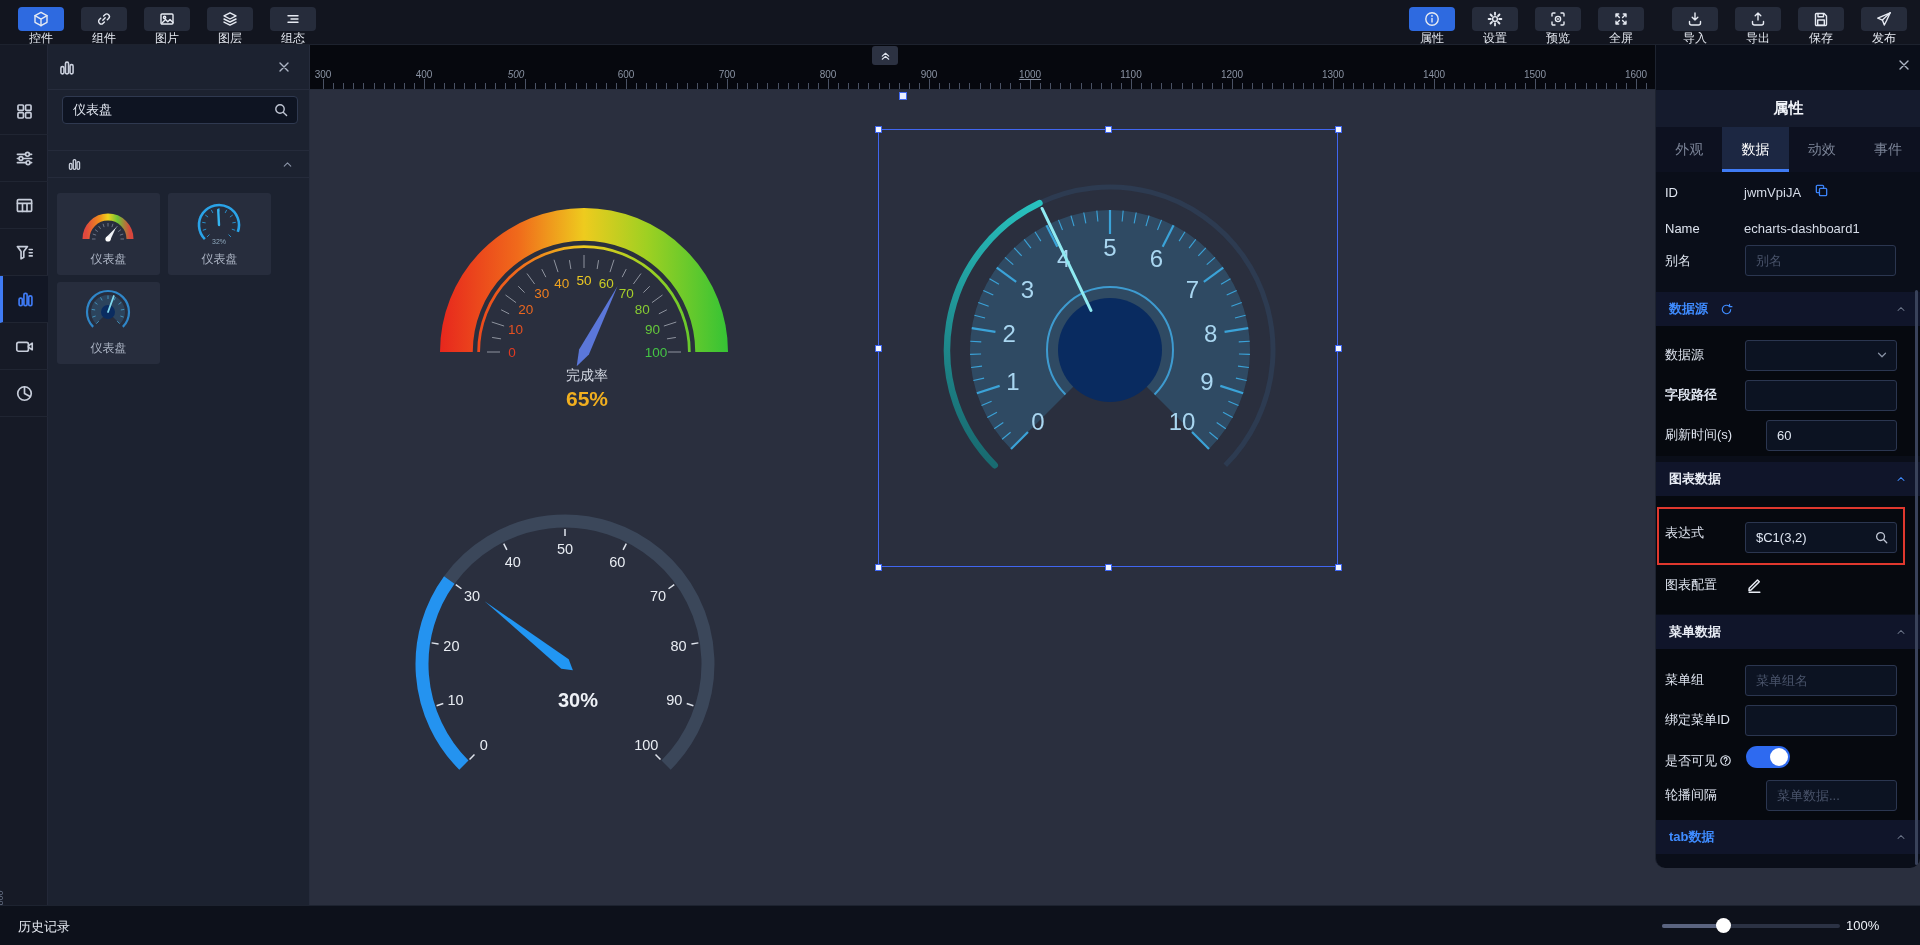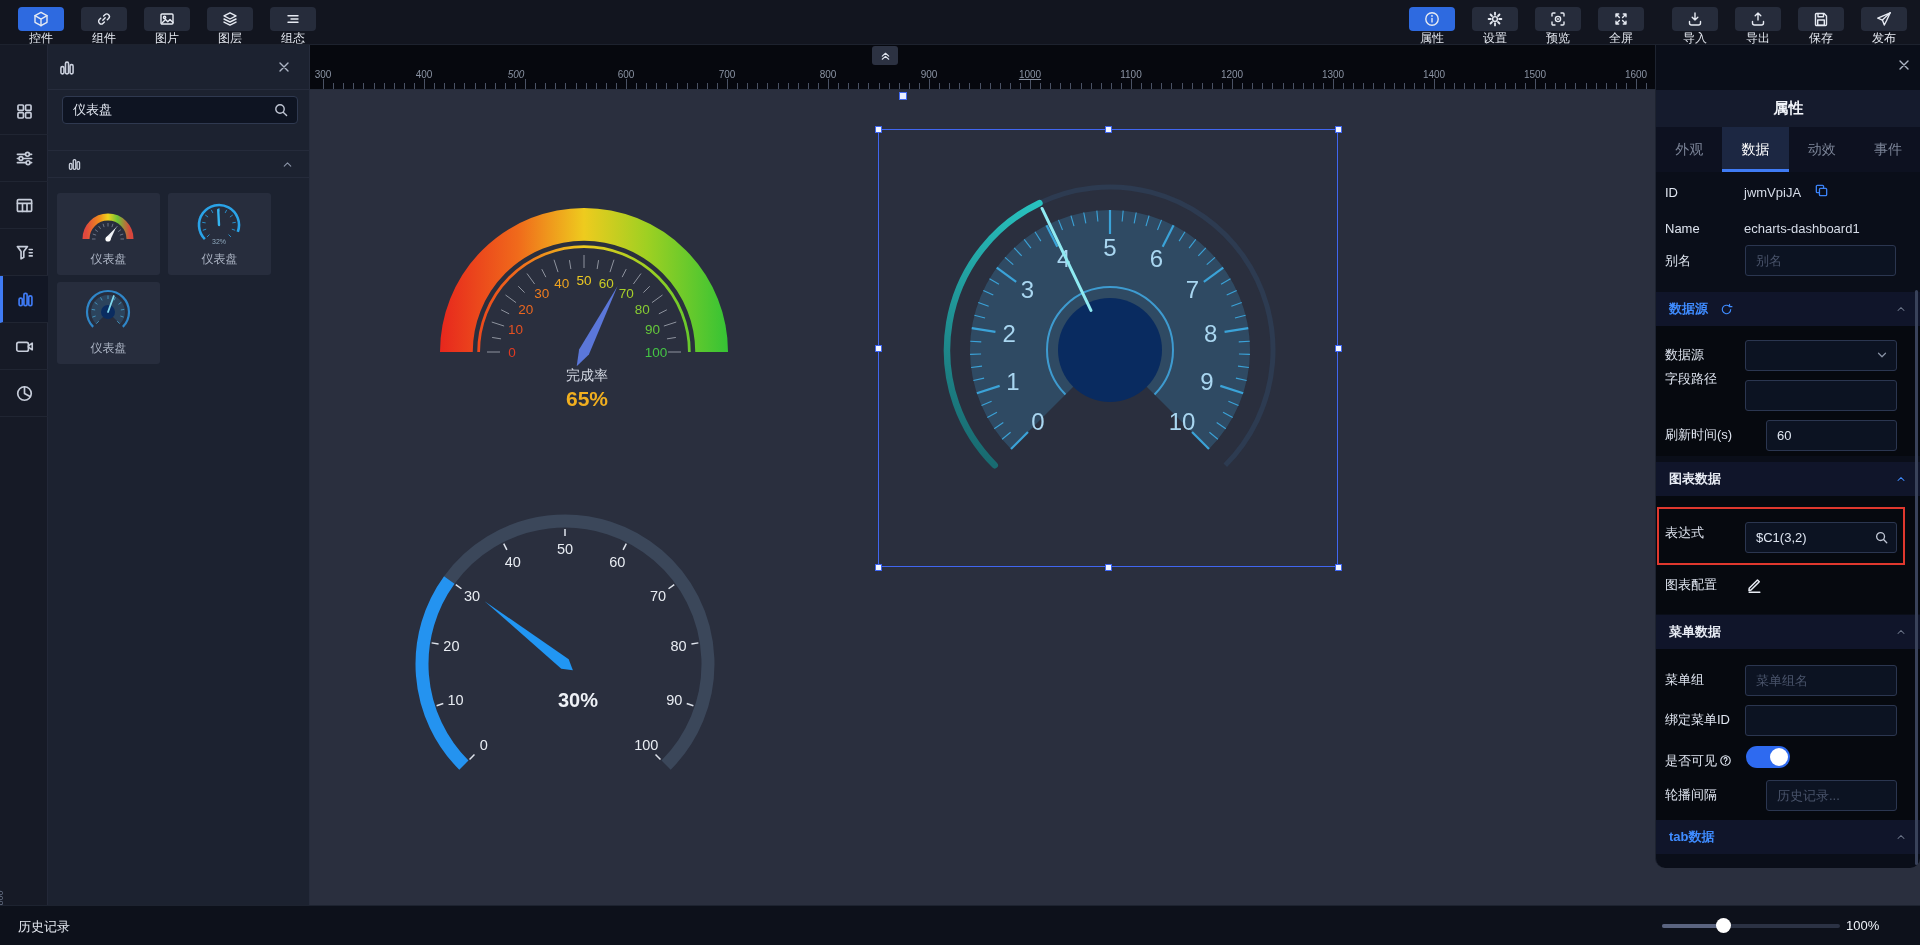--- a/index.html
+++ b/index.html
@@ -757,21 +757,21 @@
         </div>
         <div class="sec-body" style="top: 281px; height: 130px;"></div>
         <div class="insp-label" style="top: 310px;">数据源</div>
         <div class="ibox" style="left: 89px; top: 295px; width: 152px;">
           <span class="icon" style="position:absolute;right:7px;top:7px;color:#8a93a6;">
             <svg width="14" height="14" viewBox="0 0 16 16" fill="none" stroke="currentColor" stroke-width="1.4" stroke-linecap="round" stroke-linejoin="round">
               <path d="M4 6l4 4 4-4"></path>
             </svg>
           </span>
         </div>
-        <div class="insp-label" style="top: 334px;">字段路径</div>
+        <div class="insp-label" style="top: 350px; font-weight: bold;">字段路径</div>
         <div class="ibox" style="left: 89px; top: 335px; width: 152px;"></div>
         <div class="insp-label" style="top: 390px;">刷新时间(s)</div>
         <div class="ibox" style="left: 110px; top: 375px; width: 131px;">60</div>
         <div class="sec-header" style="top: 417px;">
           <span style="font-weight: bold;">图表数据</span>
           <span class="icon" style="position: absolute; right: 14px; color: rgb(63, 140, 255);">
             <svg width="12" height="12" viewBox="0 0 16 16" fill="none" stroke="currentColor" stroke-width="1.4" stroke-linecap="round" stroke-linejoin="round">
               <path d="M4 10l4-4 4 4"></path>
             </svg>
           </span>
@@ -807,21 +807,21 @@
         <div class="ibox" style="left: 89px; top: 660px; width: 152px;"></div>
         <div class="insp-label" style="top: 716px;">是否可见<span class="icon" style="vertical-align: -2px; margin-left: 2px; display: inline-block; color: rgb(223, 229, 240);"><svg width="13" height="13" viewBox="0 0 16 16" fill="none" stroke="currentColor" stroke-width="1.4" stroke-linecap="round" stroke-linejoin="round">
               <circle cx="8" cy="8" r="5.8"></circle>
               <path d="M6.3 6.2a1.8 1.8 0 1 1 2.6 1.7c-.6.3-.9.7-.9 1.3"></path>
               <circle cx="8" cy="11.4" r=".8" fill="currentColor" stroke="none"></circle>
             </svg></span></div>
         <div class="toggle" style="left: 90px; top: 701px;">
           <div class="knob"></div>
         </div>
         <div class="insp-label" style="top: 750px;">轮播间隔</div>
-        <div class="ibox" style="left: 110px; top: 735px; width: 131px;"><span class="ph">历史记录...</span></div>
+        <div class="ibox" style="left: 110px; top: 735px; width: 131px;"><span class="ph">菜单数据...</span></div>
         <div class="sec-header blue-title" style="top: 775px;">
           <span style="font-weight: bold;">tab数据</span>
           <span class="icon" style="position: absolute; right: 14px; color: rgb(107, 116, 135);">
             <svg width="12" height="12" viewBox="0 0 16 16" fill="none" stroke="currentColor" stroke-width="1.4" stroke-linecap="round" stroke-linejoin="round">
               <path d="M4 10l4-4 4 4"></path>
             </svg>
           </span>
         </div>
       </div>
     <div class="insp-scrollbar"></div>

